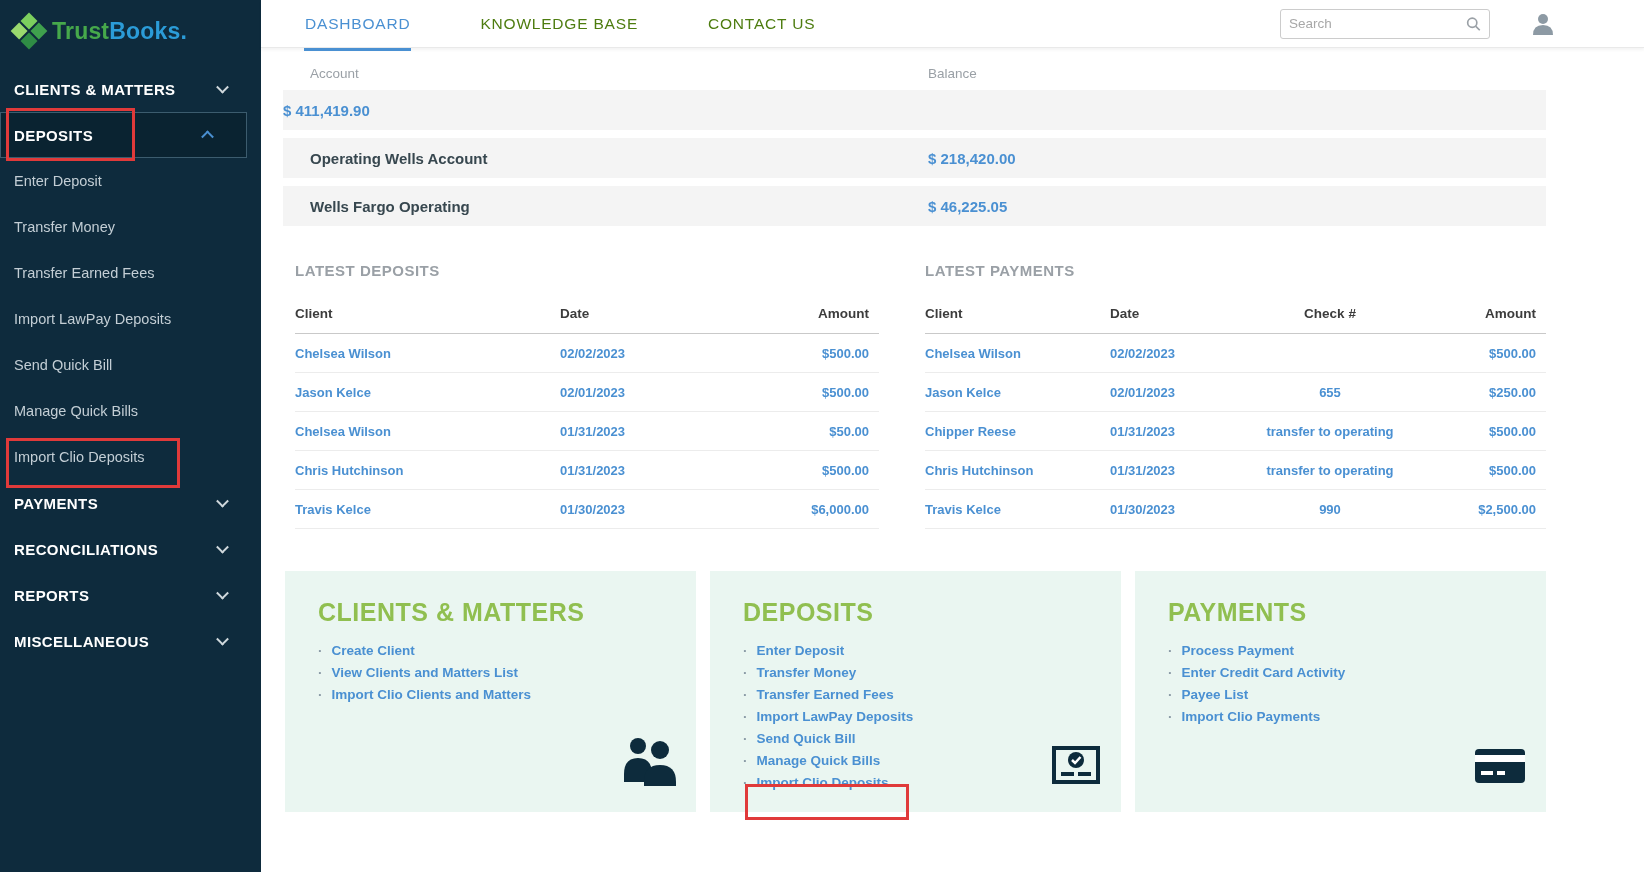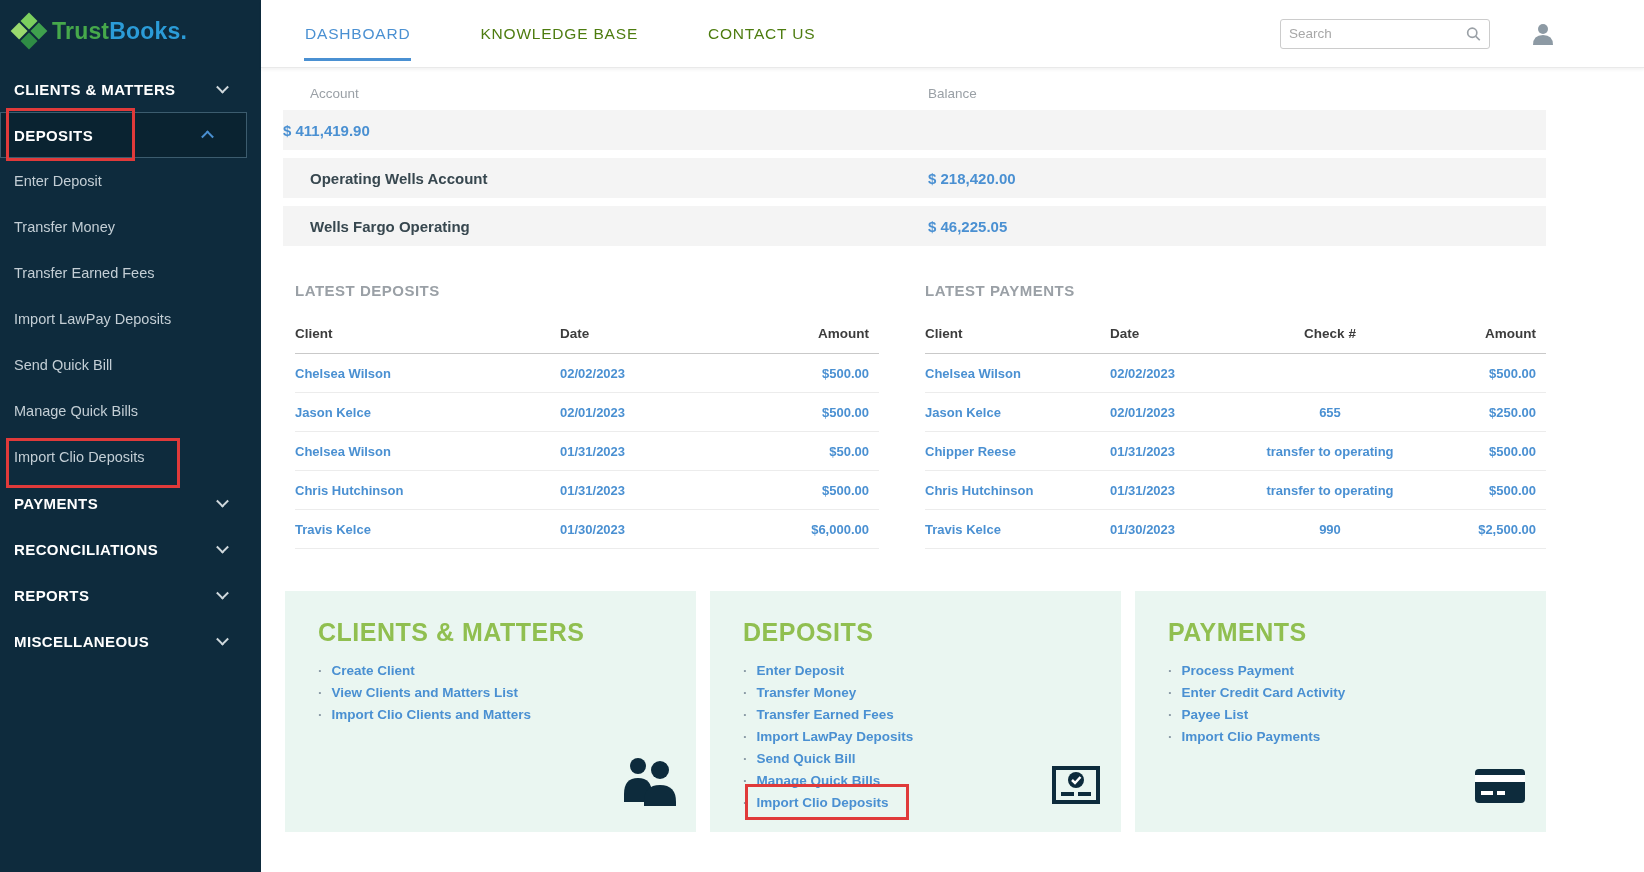--- a/index.html
+++ b/index.html
@@ -26,21 +26,21 @@
   .chev { position:absolute; right:34px; top:50%; width:9px; height:9px;
           border-left:2px solid #cfd8dc; border-bottom:2px solid #cfd8dc; }
   .chev.down { transform:translateY(-70%) rotate(-45deg); }
   .chev.up { transform:translateY(-30%) rotate(135deg); border-color:var(--color-accent,#4a90d2); }
 
   
   .annotation { position:absolute; border:3px solid var(--color-annotation,#e03a3a); z-index:50; pointer-events:none; }
 
   
   .main { flex:1; position:relative; background:#fff; }
-  .topnav { height:68px; display:flex; align-items:center; padding:0 88px 0 43px;
+  .topnav { height:48px; display:flex; align-items:center; padding:0 88px 0 43px;
             border-bottom:1px solid #e9e9e9; box-shadow:0 2px 3px rgba(0,0,0,0.05); position:relative; z-index:2; }
   .tab { font-size:15.5px; color:#4d7c0f; letter-spacing:0.8px; margin-right:68px;
          padding:19px 1px 15px; cursor:pointer; border-bottom:3px solid transparent; }
   .tab.active { color:var(--color-accent,#4a90d2); border-bottom-color:var(--color-accent,#4a90d2); }
   .search-box { margin-left:auto; width:210px; height:30px; border:1px solid #cccccc; border-radius:3px;
                 display:flex; align-items:center; padding:0 8px; background:#fff;justify-content:space-between; }
   .search-box input { border:none; outline:none; flex:1; font-size:13.5px; color:#555; background:transparent; }
   .search-box input::placeholder { color:#a8a8a8; }
   .user-btn { margin-left:40px; cursor:pointer; display:flex; align-items:center; }
 

